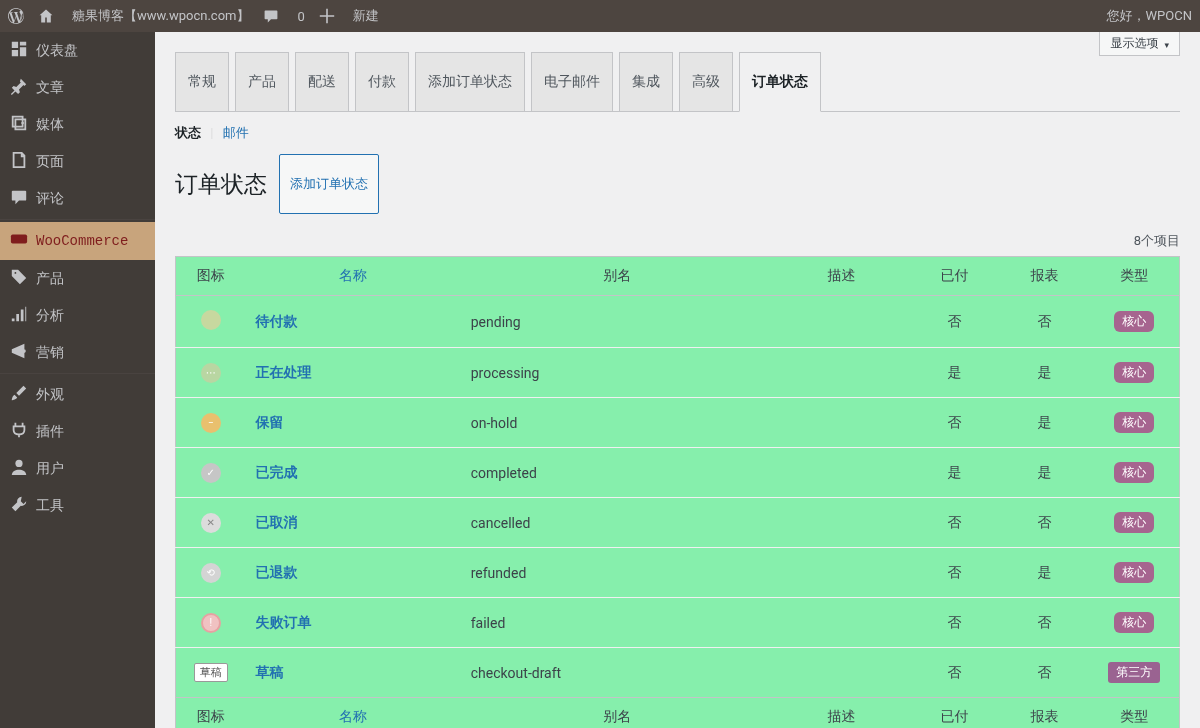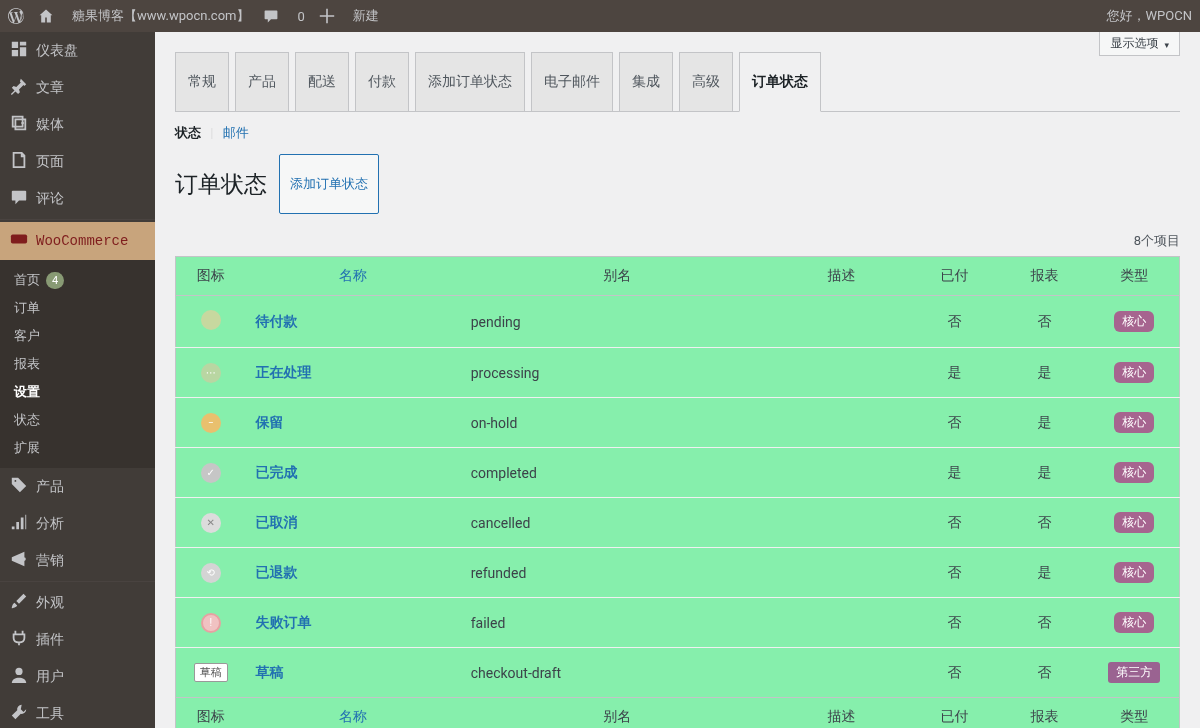--- a/index.html
+++ b/index.html
@@ -145,32 +145,20 @@
             </svg></span>
           <span>评论</span>
         </div>
         <div class="menu-sep"></div>
         <div class="menu-item active">
           <span><svg viewBox="0 0 20 20">
               <rect x="1" y="5" width="18" height="10" rx="2"></rect>
             </svg></span>
           <span>WooCommerce</span>
         </div>
-        <div class="submenu">
-      <div class="submenu-item">
-            <span>首页</span>
-            <span class="count-badge">4</span>
-          </div>
-      <div class="submenu-item">订单</div>
-      <div class="submenu-item">客户</div>
-      <div class="submenu-item">报表</div>
-      <div class="submenu-item current">设置</div>
-      <div class="submenu-item">状态</div>
-      <div class="submenu-item">扩展</div>
-        </div>
         <div class="menu-item">
           <span><svg viewBox="0 0 20 20">
               <path d="M2 2h7l9 9-7 7-9-9zM6 6.5a1 1 0 100-2 1 1 0 000 2z"></path>
             </svg></span>
           <span>产品</span>
         </div>
         <div class="menu-item">
           <span><svg viewBox="0 0 20 20">
               <path d="M2 15h3v3H2zM7 10h3v8H7zM12 5h3v13h-3zM17 2h1v16h-1z"></path>
             </svg></span>

